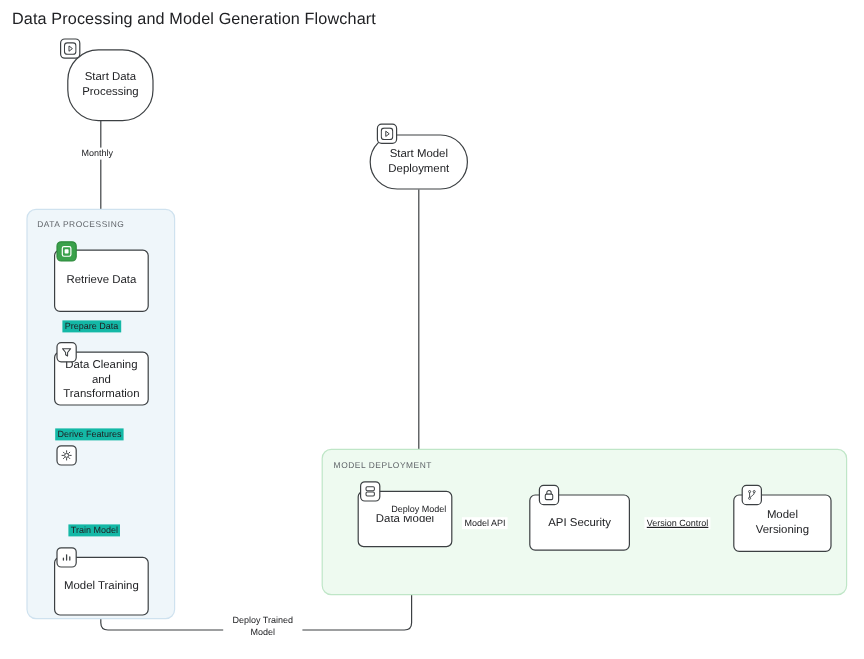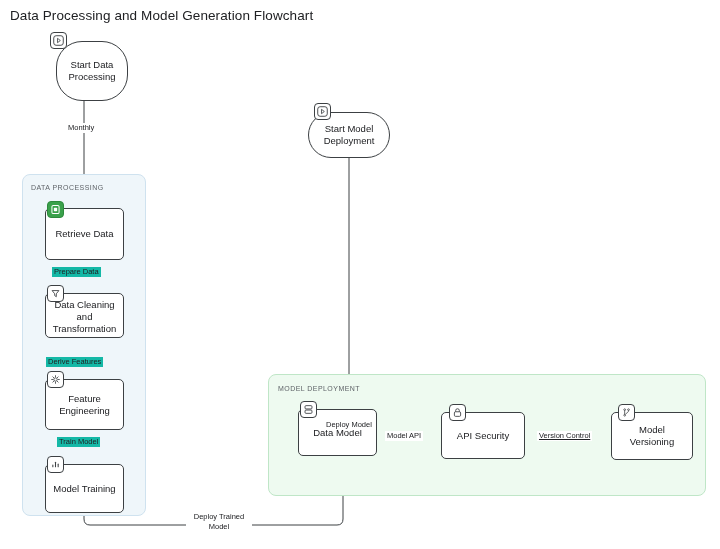--- a/index.html
+++ b/index.html
@@ -178,24 +178,20 @@
     <span class="node-label">Data Cleaning
 and
 Transformation</span>
   </div>
   <div class="badge" style="left:47px; top:285px;">
     <svg width="11" height="11" viewBox="0 0 12 12">
       <path d="M2.3,2.8 L9.7,2.8 L6.9,6.3 L6.9,9.5 L5.1,8.3 L5.1,6.3 Z" fill="none" stroke="#3c4043" stroke-width="0.95" stroke-linejoin="round"></path>
     </svg>
   </div>
 
-  <div class="node" style="left:45px; top:379px; width:79px; height:51px;">
-    <span class="node-label">Feature
-Engineering</span>
-  </div>
   <div class="badge" style="left:47px; top:371px;">
     <svg width="11" height="11" viewBox="0 0 12 12">
       <circle cx="6" cy="6" r="1.8" fill="none" stroke="#3c4043" stroke-width="0.9"></circle>
       <g stroke="#3c4043" stroke-width="0.9" stroke-linecap="round">
         <line x1="6" y1="1.8" x2="6" y2="3.2"></line>
         <line x1="6" y1="8.8" x2="6" y2="10.2"></line>
         <line x1="1.8" y1="6" x2="3.2" y2="6"></line>
         <line x1="8.8" y1="6" x2="10.2" y2="6"></line>
         <line x1="3.1" y1="3.1" x2="4.1" y2="4.1"></line>
         <line x1="7.9" y1="7.9" x2="8.9" y2="8.9"></line>

